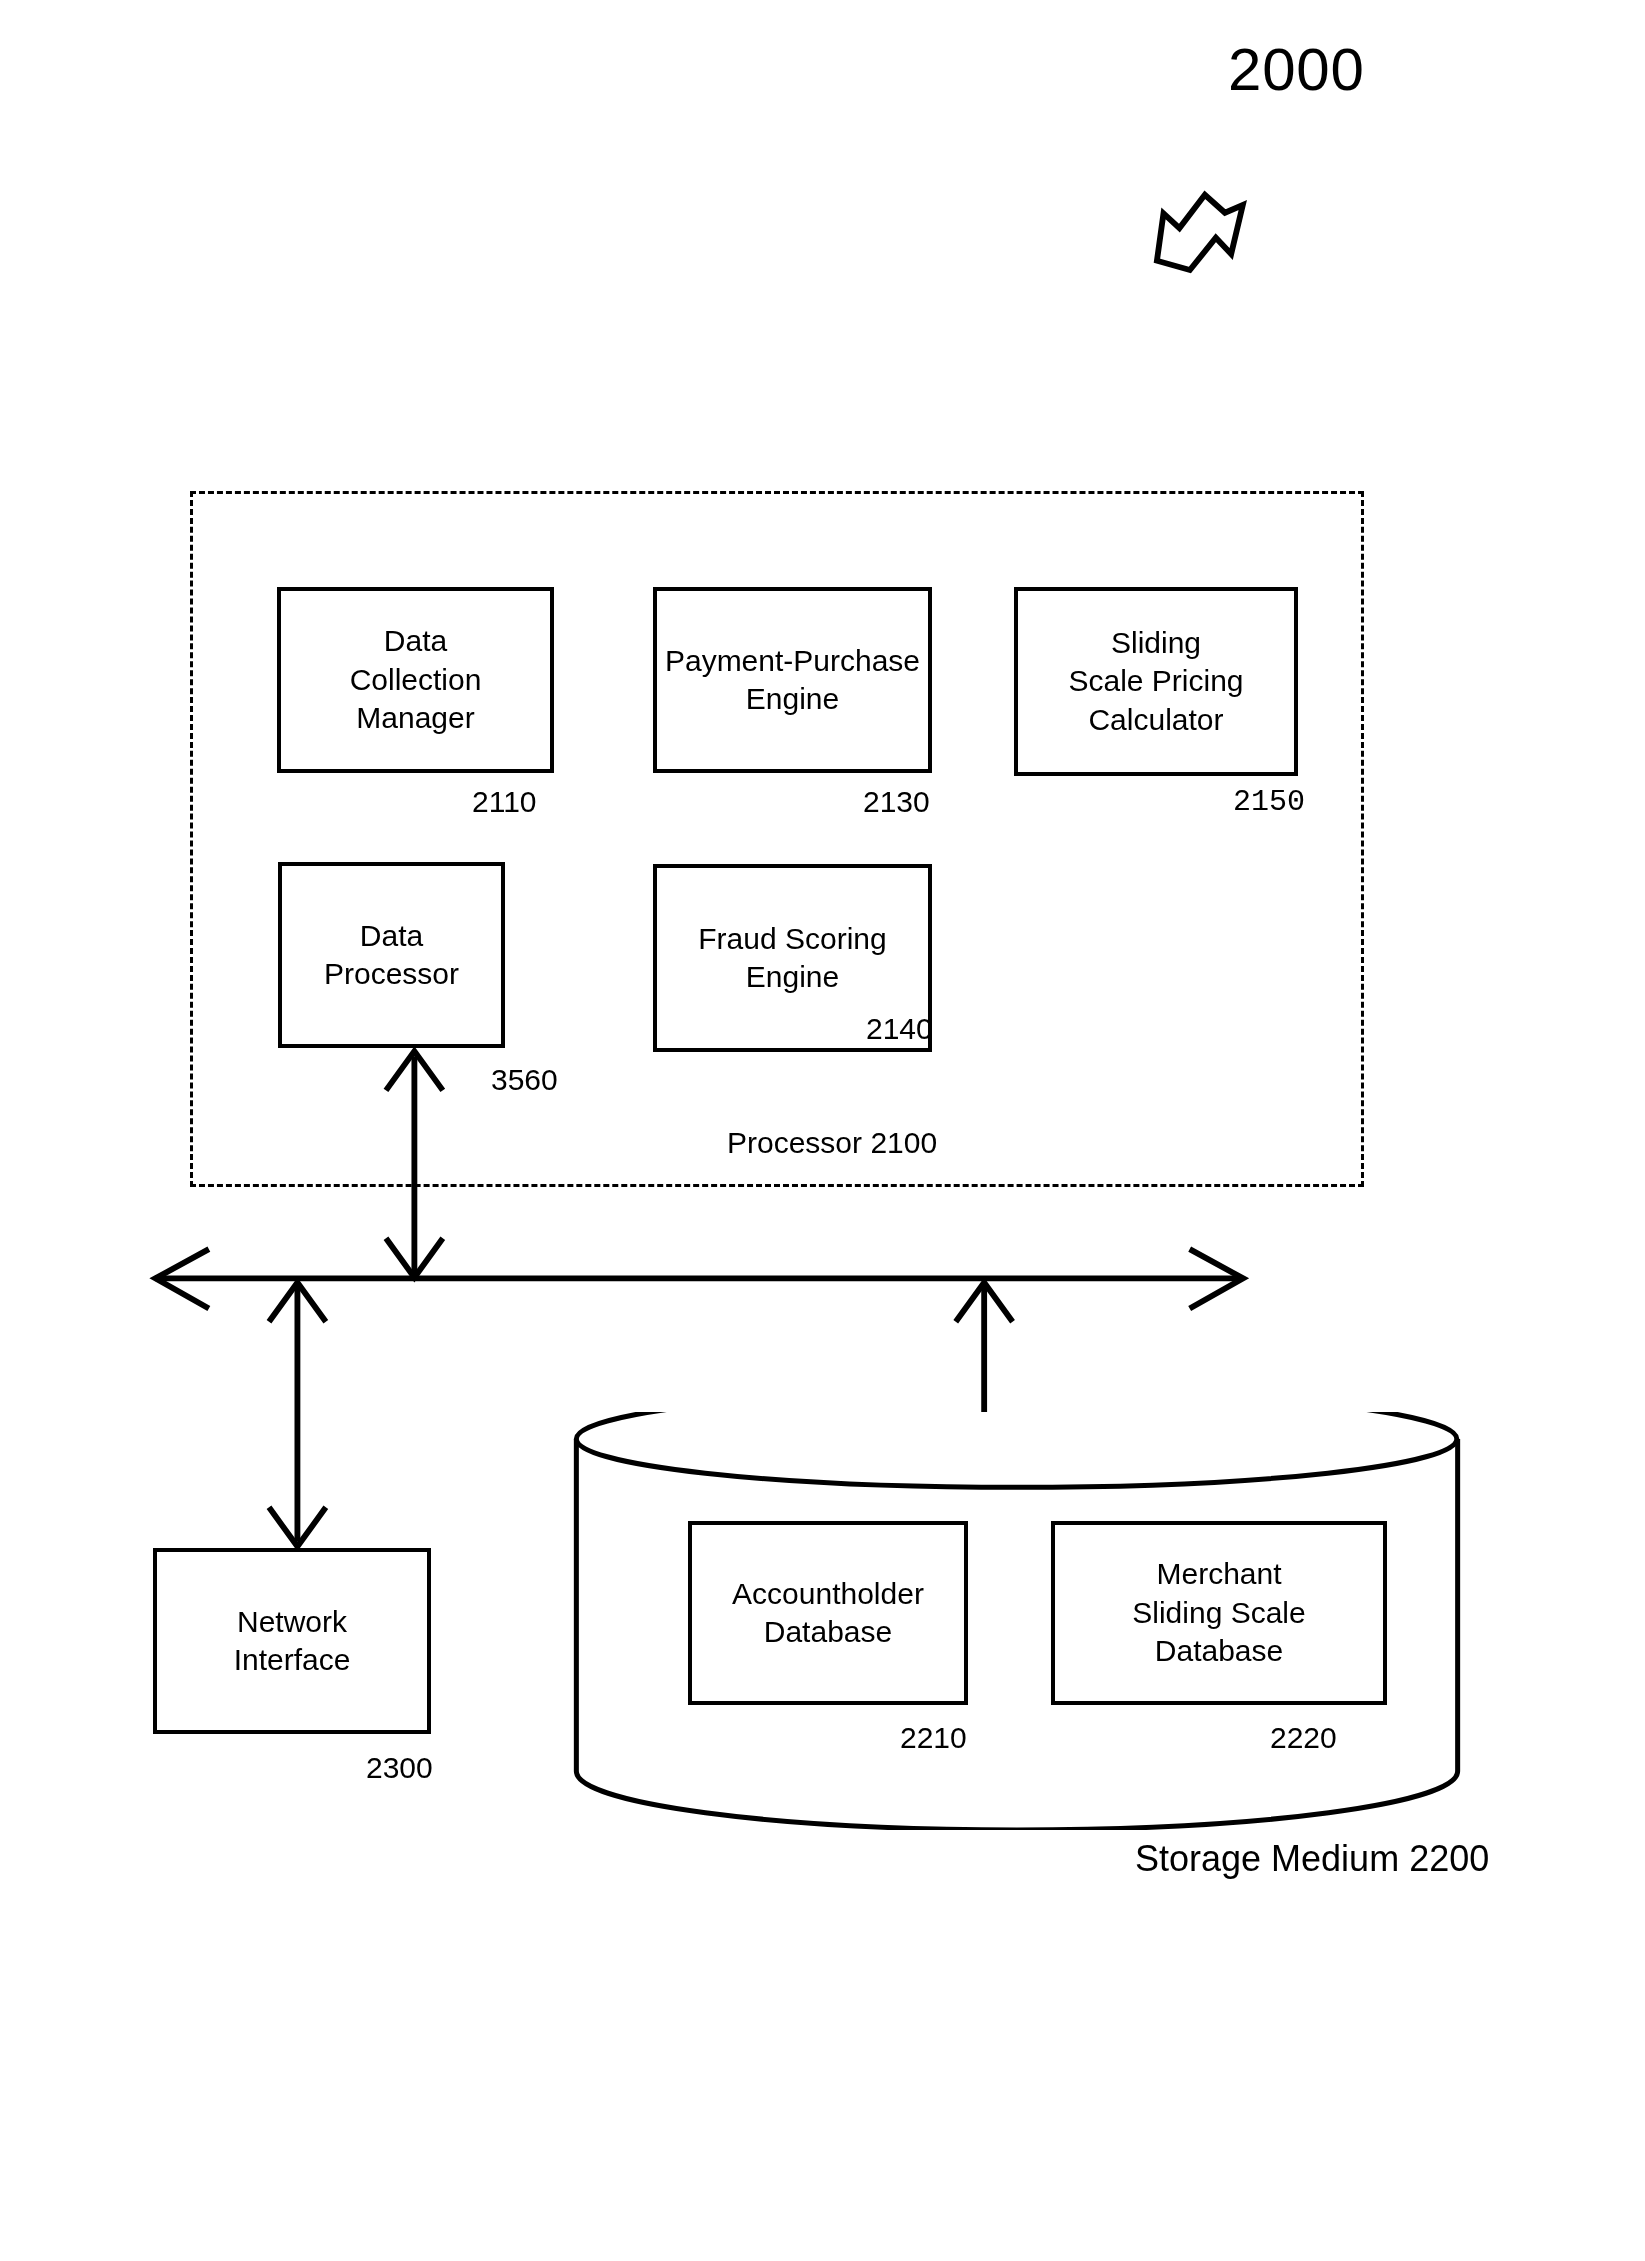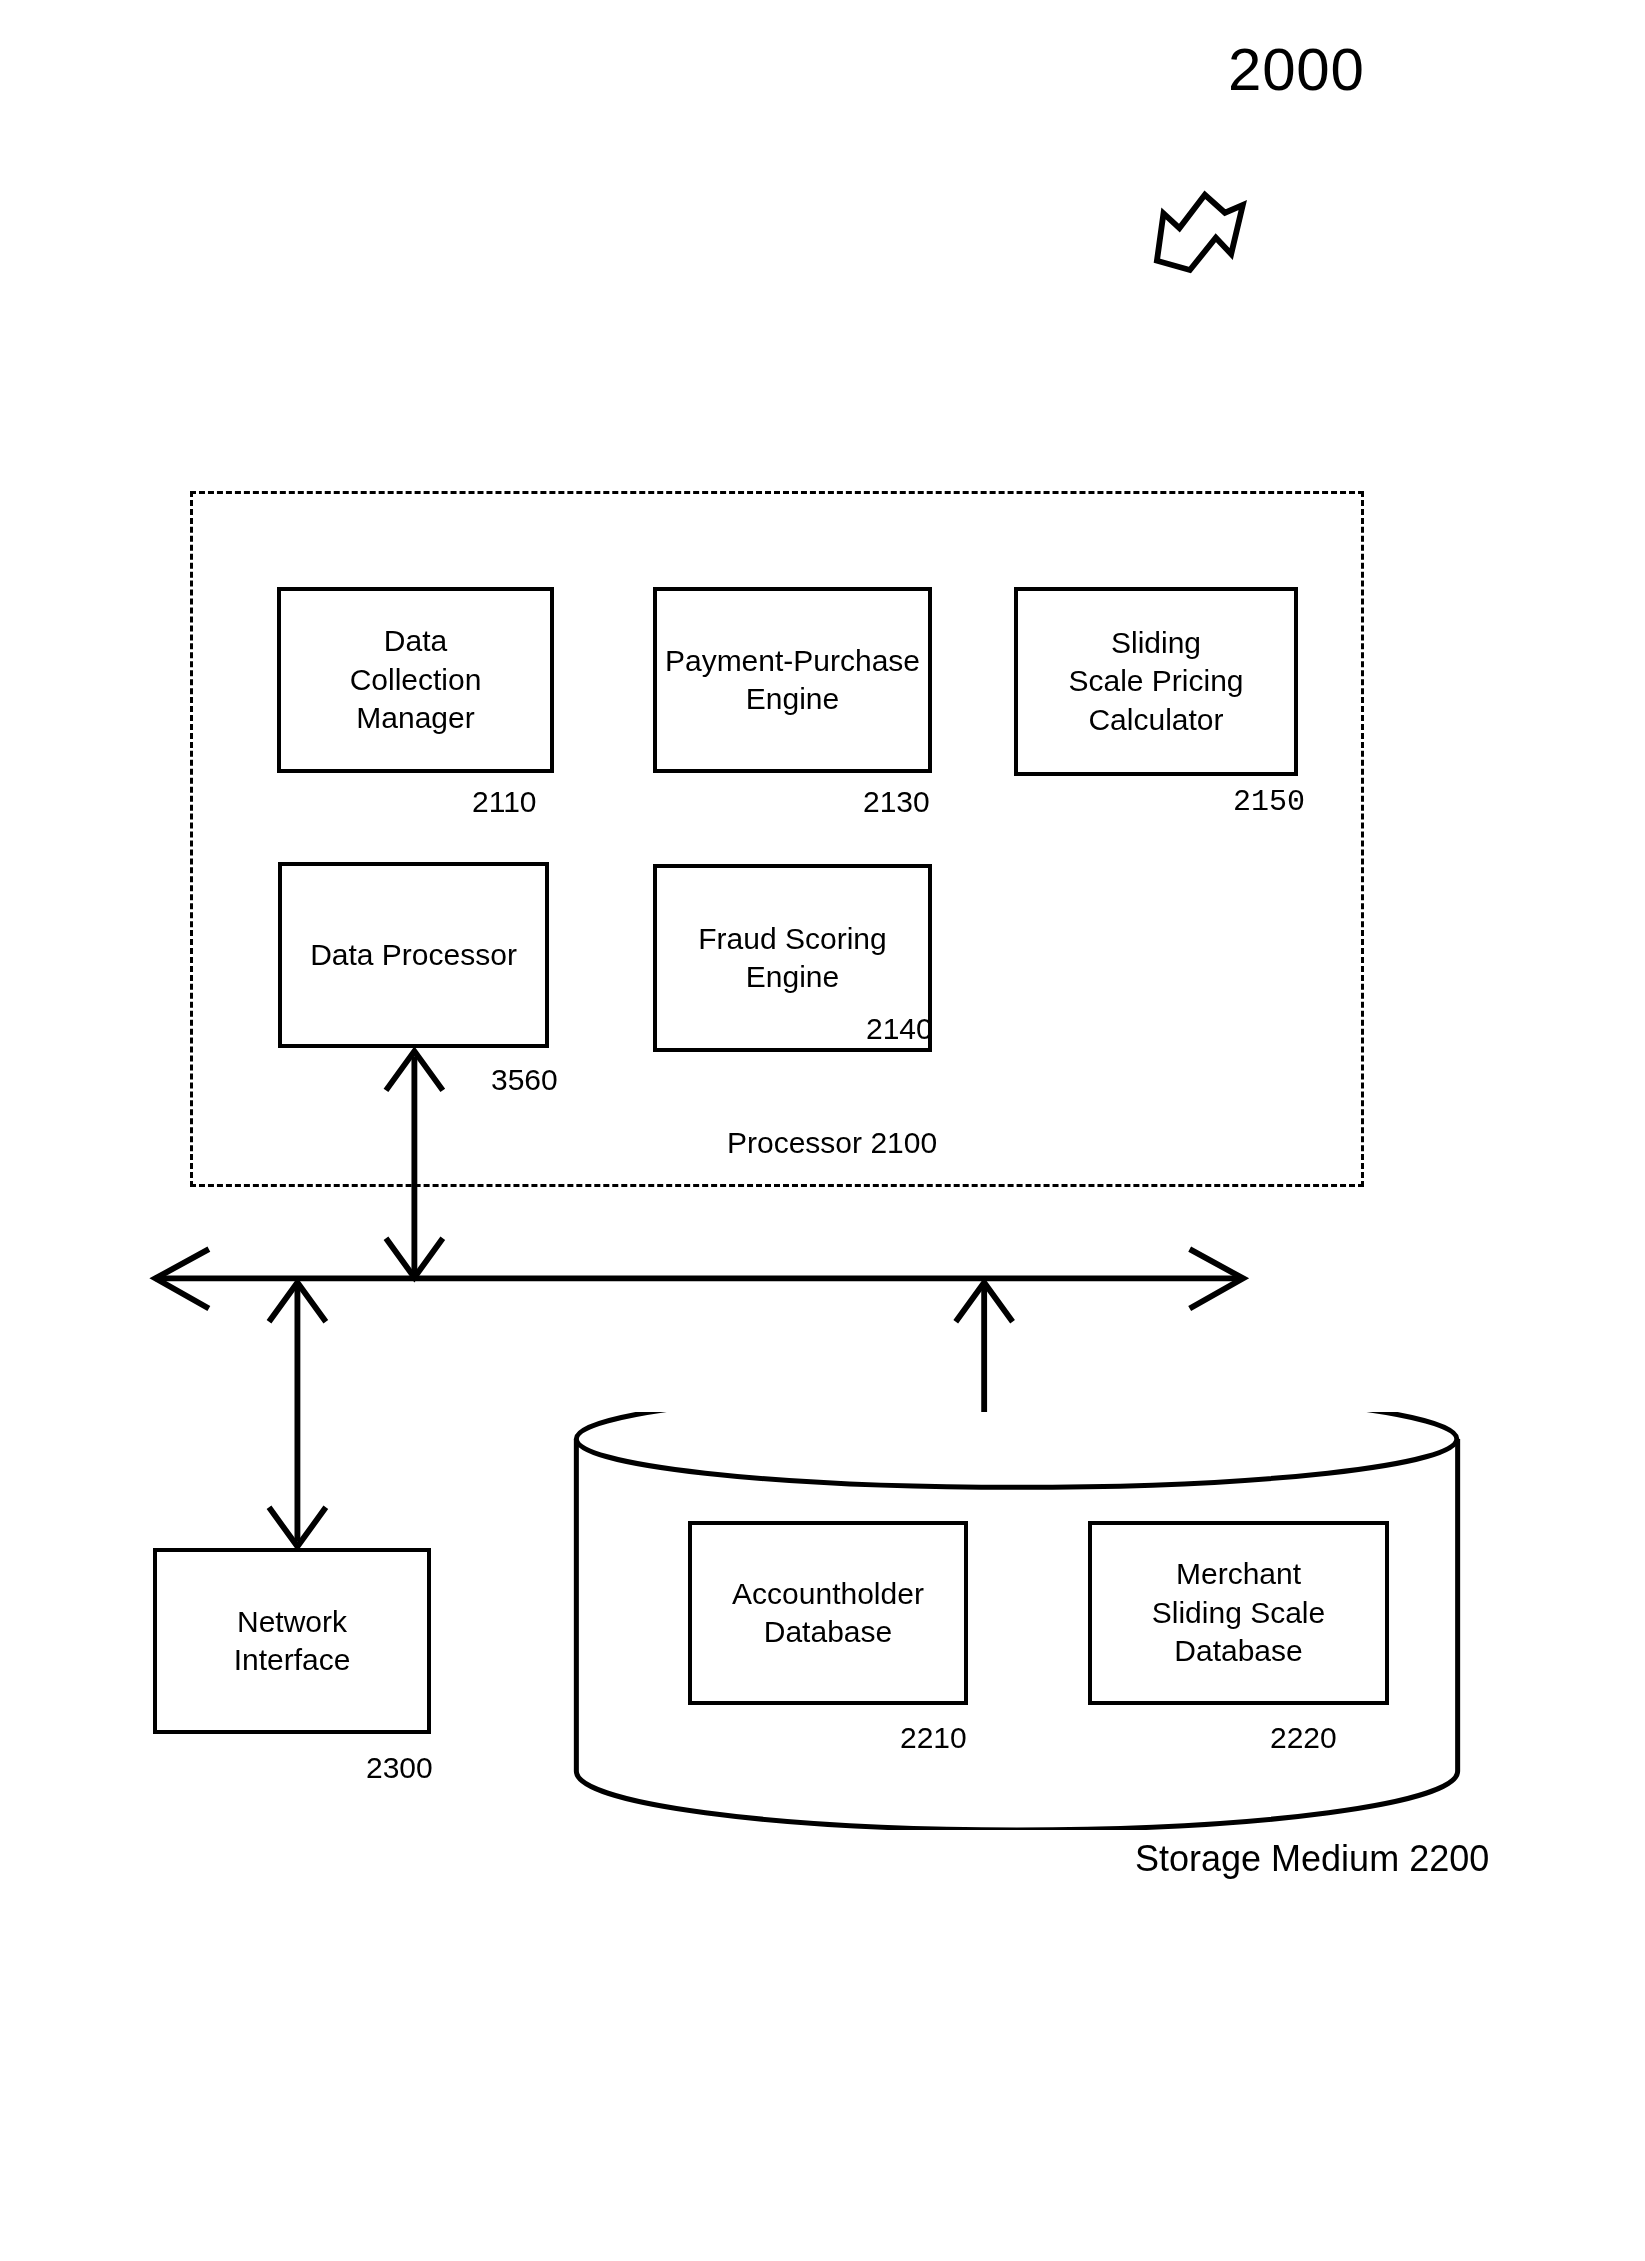--- a/index.html
+++ b/index.html
@@ -136,21 +136,21 @@
   <div class="module" style="left:653px; top:587px; width:279px; height:186px;">
     <span class="label">Payment-Purchase<br>Engine</span>
   </div>
   <div class="ref" style="left:863px; top:785px;">2130</div>
 
   <div class="module" style="left:1014px; top:587px; width:284px; height:189px;">
     <span class="label">Sliding<br>Scale Pricing<br>Calculator</span>
   </div>
   <div class="ref" style="left:1233px; top:785px;font-family:Liberation Mono, monospace;">2150</div>
 
-  <div class="module" style="left:278px; top:862px; width:271px; height:186px;">
+  <div class="module" style="left:278px; top:862px; width:227px; height:186px;">
     <span class="label">Data Processor</span>
   </div>
   <div class="ref" style="left:491px; top:1063px;">3560</div>
 
   <div class="module" style="left:653px; top:864px; width:279px; height:188px;justify-content:center;">
     <span class="label">Fraud Scoring<br>Engine</span>
   </div>
   <div class="ref" style="left:866px; top:1012px;text-align:center;">2140</div>
 
   <div class="processor-caption">Processor 2100</div>
@@ -190,21 +190,21 @@
 
       <ellipse cx="537" cy="32" rx="527" ry="58"></ellipse>
     </g>
   </svg>
 
   <div class="module" style="left:688px; top:1521px; width:280px; height:184px;">
     <span class="label">Accountholder<br>Database</span>
   </div>
   <div class="ref" style="left:900px; top:1721px;">2210</div>
 
-  <div class="module" style="left:1051px; top:1521px; width:301px; height:184px;margin-left:37px;">
+  <div class="module" style="left:1051px; top:1521px; width:336px; height:184px;">
     <span class="label">Merchant<br>Sliding Scale<br>Database</span>
   </div>
   <div class="ref" style="left:1270px; top:1721px;">2220</div>
 
   <div class="storage-caption">Storage Medium 2200</div>
 
 
 </div>
 
 

